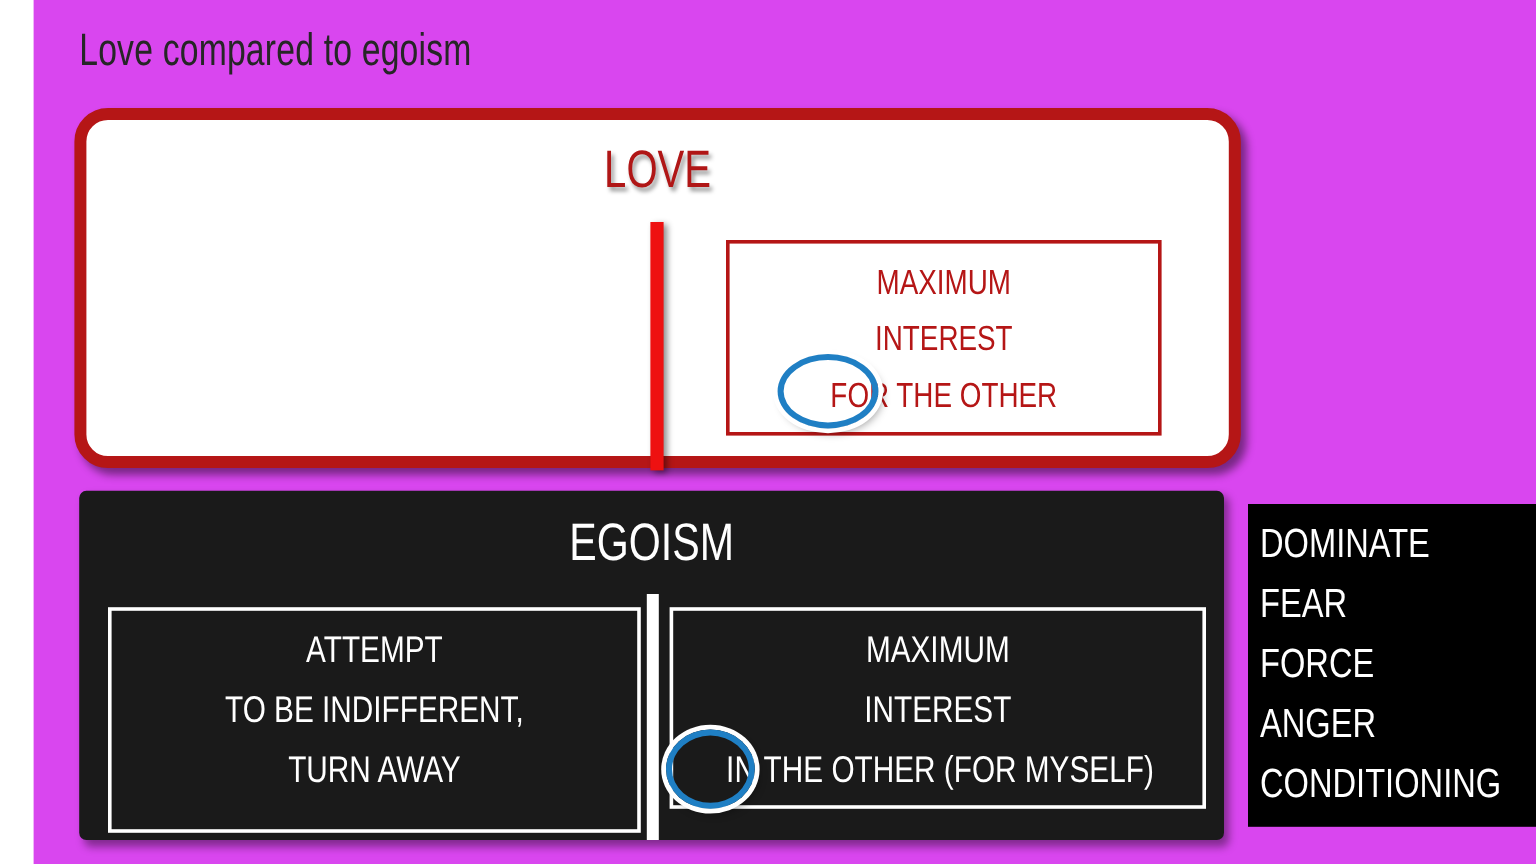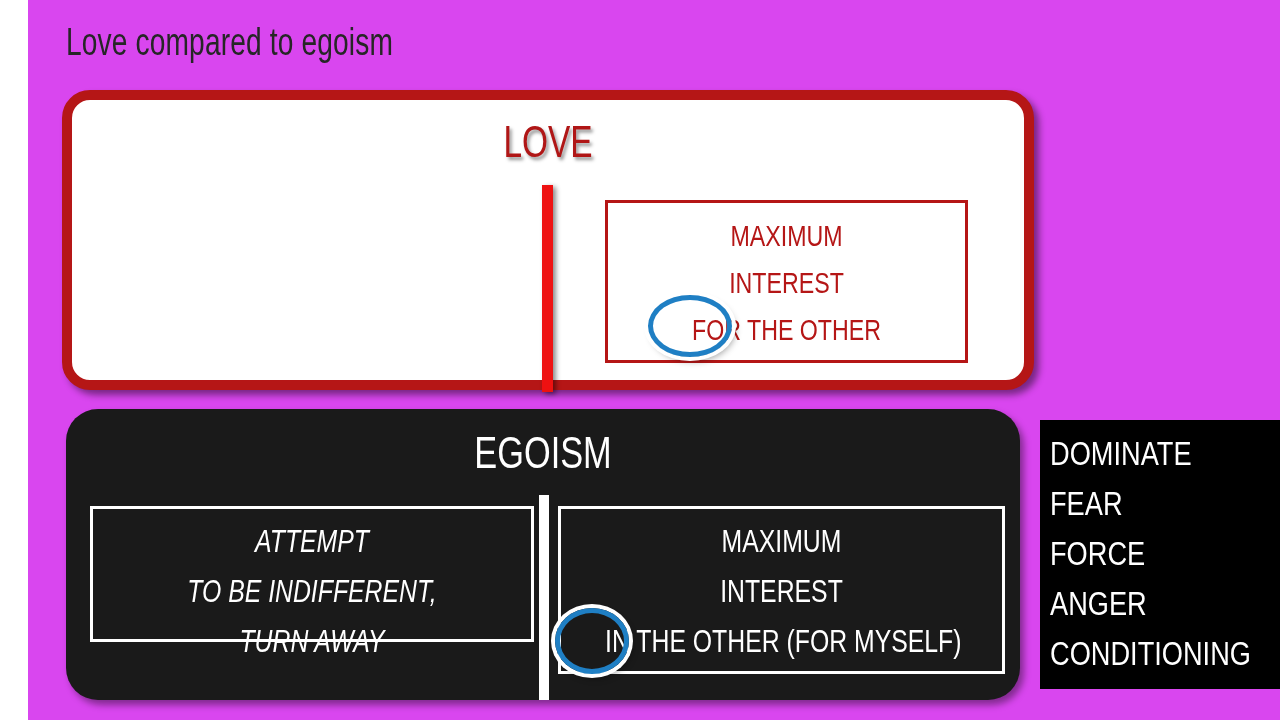--- a/index.html
+++ b/index.html
@@ -122,21 +122,21 @@
   }
 
   
   .egoism-panel {
     position: absolute;
     left: 38px;
     top: 409px;
     width: 954px;
     height: 291px;
     background: #1A1A1A;
-    border-radius: 32px;
+    border-radius: 6px;
     box-shadow: 4px 5px 7px rgba(0,0,0,0.40);
   }
 
   .egoism-heading {
     position: absolute;
     left: 0;
     top: 20px;
     width: 100%;
     text-align: center;
     color: #FFFFFF;
@@ -154,25 +154,24 @@
     width: 10px;
     height: 205px;
     background: #FFFFFF;
   }
 
   .egoism-box-left {
     position: absolute;
     left: 24px;
     top: 97px;
     width: 444px;
-    height: 136px;
+    height: 188px;
     box-sizing: border-box;
     border: 3px solid #FFFFFF;
     padding-top: 8px;
-    font-style: italic;
   }
 
   .egoism-box-right {
     position: absolute;
     left: 492px;
     top: 97px;
     width: 447px;
     height: 168px;
     box-sizing: border-box;
     border: 3px solid #FFFFFF;

